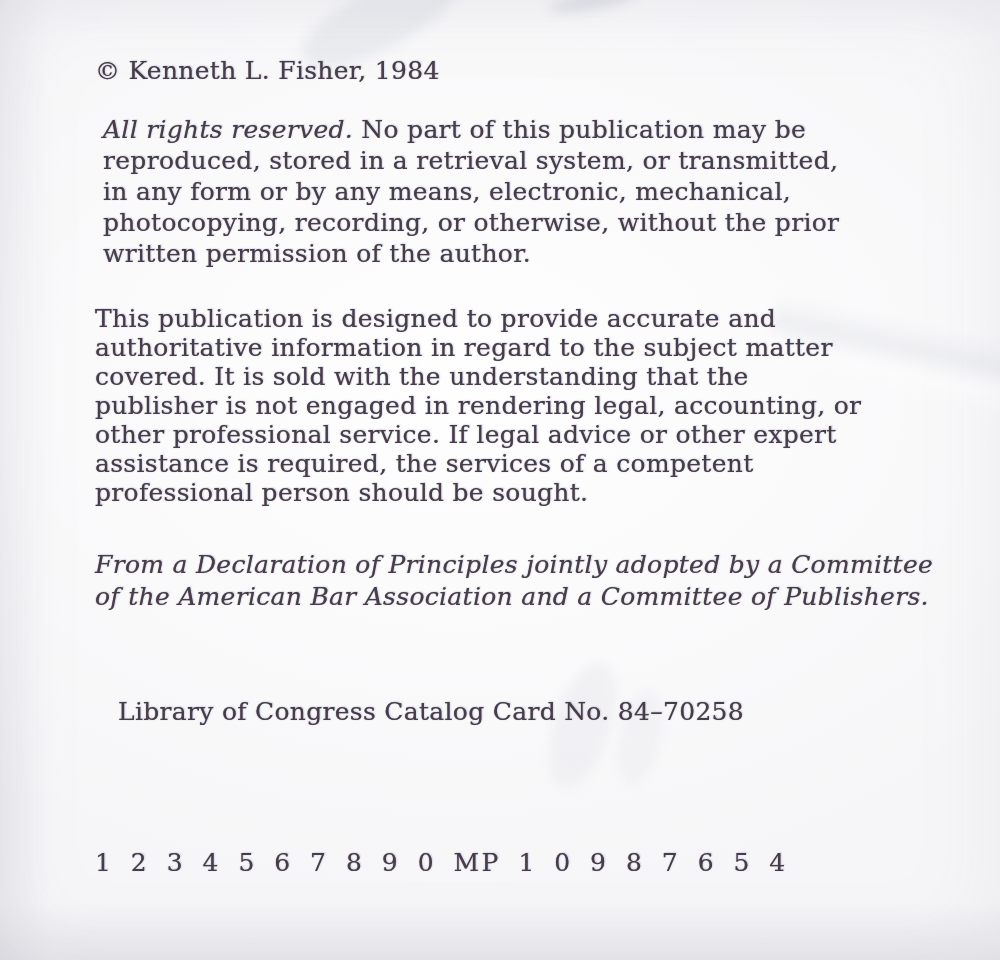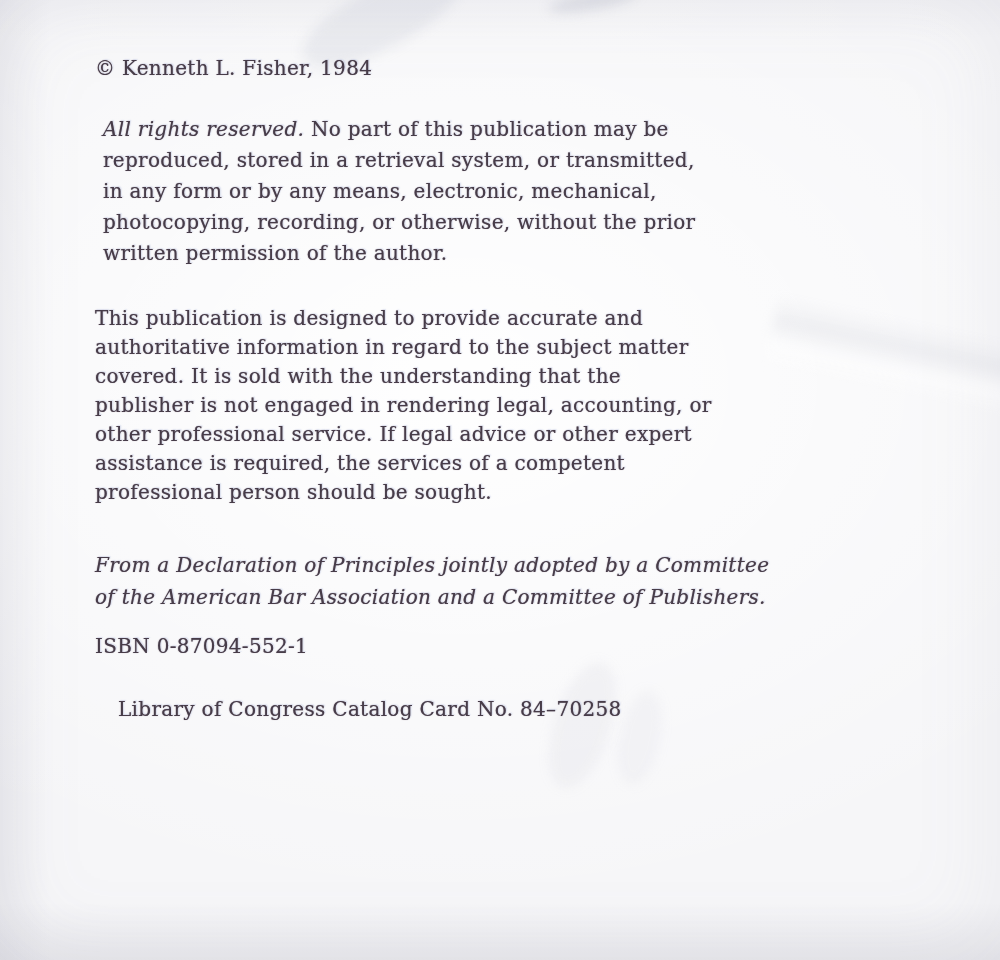--- a/index.html
+++ b/index.html
@@ -69,21 +69,21 @@
     transform: rotate(12deg);
     filter: blur(6px);
     opacity: 0.5;
     pointer-events: none;
   }
 
   .content {
     position: absolute;
     inset: 0;
     color: #473c49;
-    font-size: 20px;
+    font-size: 25px;
     letter-spacing: 0.3px;
     
     text-shadow:
       0 0 0.7px rgba(71,60,73,0.55),
       1.3px -0.6px 1.2px rgba(130,150,210,0.22),
       -0.7px 0.4px 0.8px rgba(120,90,95,0.15);
   }
 
   .blk {
     position: absolute;
@@ -128,20 +128,20 @@
 of the American Bar Association and a Committee of Publishers.</p>
 
     <p class="blk disclaimer">This publication is designed to provide accurate and
 authoritative information in regard to the subject matter
 covered. It is sold with the understanding that the
 publisher is not engaged in rendering legal, accounting, or
 other professional service. If legal advice or other expert
 assistance is required, the services of a competent
 professional person should be sought.</p>
 
-    <p class="blk isbn">ISBN 0-87094-552-1</p>
 
     <p class="blk loc">Library of Congress Catalog Card No. 84–70258</p>
 
 
+    <p class="blk printers">1 2 3 4 5 6 7 8 9 0 MP 1 0 9 8 7 6 5 4</p>
 
   </div>
 </div>
 
 </body></html>

